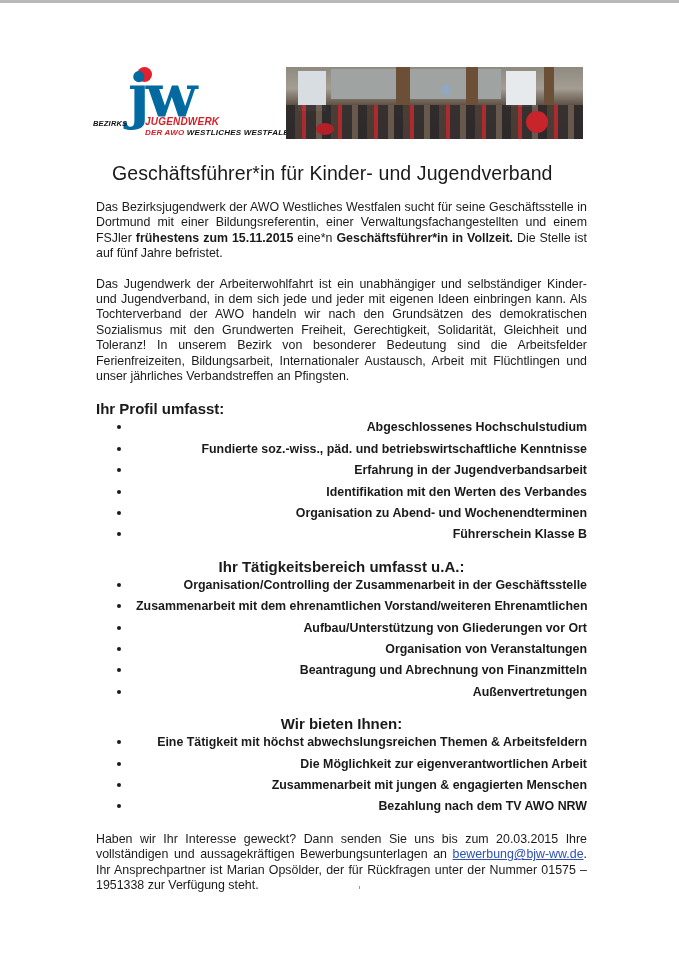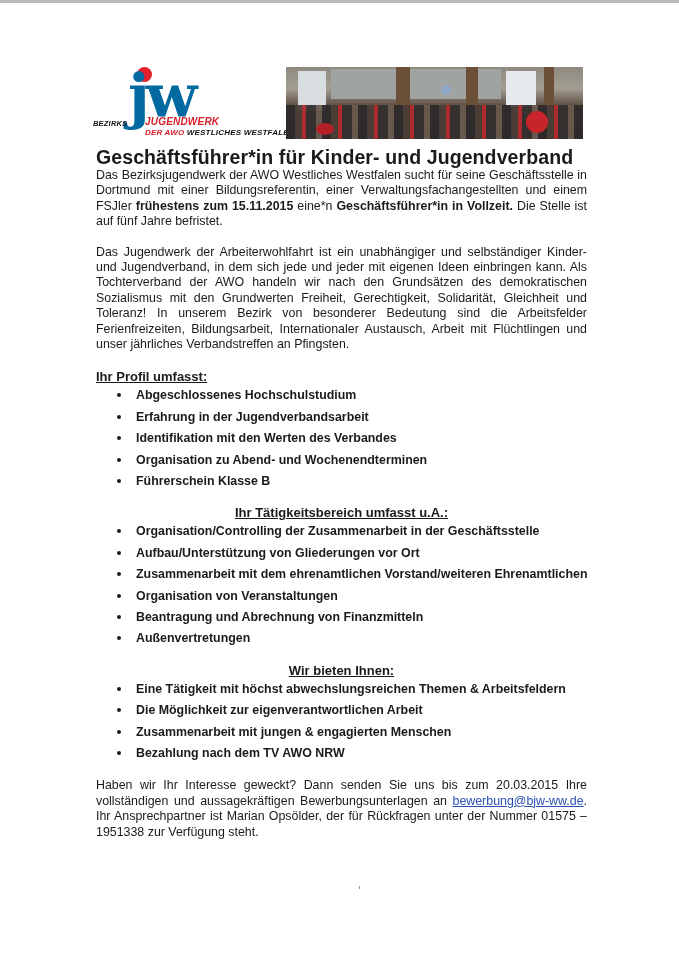--- a/index.html
+++ b/index.html
@@ -24,27 +24,27 @@
   .photo .wall { position:absolute; left: 45px; top: 2px; width: 170px; height: 30px; background:#9fa3a1; }
   .photo .beam1 { position:absolute; left: 110px; top: 0; width: 14px; height: 50px; background:#6b4f37; }
   .photo .beam2 { position:absolute; left: 180px; top: 0; width: 12px; height: 50px; background:#6b4f37; }
   .photo .beam3 { position:absolute; left: 258px; top: 0; width: 10px; height: 50px; background:#6b4f37; }
   .photo .crowd { position:absolute; left: 0; bottom: 0; width: 297px; height: 34px;
     background: repeating-linear-gradient(90deg, #2e2a2b 0 9px, #4a3d36 9px 16px, #b12a2e 16px 20px, #35302f 20px 30px, #6a5a4e 30px 36px); opacity: 0.95; }
   .photo .red1 { position:absolute; left: 240px; top: 44px; width: 22px; height: 22px; border-radius:50%; background:#c8242b; }
   .photo .red2 { position:absolute; left: 30px; top: 56px; width: 18px; height: 12px; border-radius:50%; background:#b32028; }
   .photo .bal { position:absolute; left: 155px; top: 18px; width: 10px; height: 10px; border-radius:50%; background:#8fa8c4; }
   .content { position: absolute; left: 96px; top: 146px; width: 491px; font-size: 12.4px; line-height: 15.4px; }
-  h1.title { margin: 0; font-size: 19.5px; line-height: 22px; font-weight: bold; color: #1a1a1a; white-space: nowrap; letter-spacing: 0.1px; }
+  h1.title { margin: 16px; font-size: 19.5px; line-height: 22px; font-weight: normal; color: #1a1a1a; white-space: nowrap; letter-spacing: 0.1px; }
   p { margin: 0; text-align: justify; }
   p.intro { margin-top: 0; }
   p.about { margin-top: 15px; }
-  .section-title { margin-top: 17px; font-weight: bold; font-size: 13px; line-height: 15px; text-decoration: underline; }
+  .section-title { margin-top: 17px; font-weight: bold; font-size: 15px; line-height: 15px; }
   ul { list-style: none; margin: 4px 0 0 0; padding: 0; }
-  ul li { position: relative; padding-left: 40px; font-weight: bold; height: 21.4px; line-height: 15px; white-space: nowrap; }
+  ul li { position: relative; padding-left: 40px; font-weight: bold; height: 21.4px; line-height: 15px; white-space: nowrap; text-align: right; }
   ul li .dot { position: absolute; left: 21px; top: 5px; width: 4px; height: 4px; border-radius: 50%; background: #1a1a1a; }
   .s2 { margin-top: 10px; text-align: center; } .s3 { margin-top: 10px; text-align: center; }
   p.contact { margin-top: 11px; }
   a.email { color: #2b4fb5; text-decoration: underline; }
   .footer { margin-top: 15px; text-align: center; font-weight: bold; white-space: nowrap; }
   .speck { position: absolute; left: 359px; top: 886px; width: 1px; height: 3px; background: #999; }
 </style>
 </head>
 <body>
 
@@ -78,31 +78,32 @@
 <div class="content">
   <h1 class="title">Geschäftsführer*in für Kinder- und Jugendverband</h1>
 
   <p class="intro"><span>Das Bezirksjugendwerk der AWO Westliches Westfalen sucht für seine Geschäftsstelle in Dortmund mit einer Bildungsreferentin, einer Verwaltungsfachangestellten und einem FSJler </span><b>frühestens zum 15.11.2015</b><span> eine*n </span><b>Geschäftsführer*in in Vollzeit.</b><span> Die Stelle ist auf fünf Jahre befristet.</span></p>
 
   <p class="about">Das Jugendwerk der Arbeiterwohlfahrt ist ein unabhängiger und selbständiger Kinder- und Jugendverband, in dem sich jede und jeder mit eigenen Ideen einbringen kann. Als Tochterverband der AWO handeln wir nach den Grundsätzen des demokratischen Sozialismus mit den Grundwerten Freiheit, Gerechtigkeit, Solidarität, Gleichheit und Toleranz! In unserem Bezirk von besonderer Bedeutung sind die Arbeitsfelder Ferienfreizeiten, Bildungsarbeit, Internationaler Austausch, Arbeit mit Flüchtlingen und unser jährliches Verbandstreffen an Pfingsten.</p>
 
   <div class="section-title">Ihr Profil umfasst:</div>
   <ul>
     <li><span class="dot"></span><span>Abgeschlossenes Hochschulstudium</span></li>
+    <li><span class="dot"></span><span>Fundierte soz.-wiss., päd. und betriebswirtschaftliche Kenntnisse</span></li>
     <li><span class="dot"></span><span>Erfahrung in der Jugendverbandsarbeit</span></li>
     <li><span class="dot"></span><span>Identifikation mit den Werten des Verbandes</span></li>
     <li><span class="dot"></span><span>Organisation zu Abend- und Wochenendterminen</span></li>
     <li><span class="dot"></span><span>Führerschein Klasse B</span></li>
   </ul>
 
   <div class="section-title s2">Ihr Tätigkeitsbereich umfasst u.A.:</div>
   <ul>
     <li><span class="dot"></span><span>Organisation/Controlling der Zusammenarbeit in der Geschäftsstelle</span></li>
+    <li><span class="dot"></span><span>Zusammenarbeit mit dem ehrenamtlichen Vorstand/weiteren Ehrenamtlichen</span></li>
     <li><span class="dot"></span><span>Aufbau/Unterstützung von Gliederungen vor Ort</span></li>
-    <li><span class="dot"></span><span>Zusammenarbeit mit dem ehrenamtlichen Vorstand/weiteren Ehrenamtlichen</span></li>
     <li><span class="dot"></span><span>Organisation von Veranstaltungen</span></li>
     <li><span class="dot"></span><span>Beantragung und Abrechnung von Finanzmitteln</span></li>
     <li><span class="dot"></span><span>Außenvertretungen</span></li>
   </ul>
 
   <div class="section-title s3">Wir bieten Ihnen:</div>
   <ul>
     <li><span class="dot"></span><span>Eine Tätigkeit mit höchst abwechslungsreichen Themen &amp; Arbeitsfeldern</span></li>
     <li><span class="dot"></span><span>Die Möglichkeit zur eigenverantwortlichen Arbeit</span></li>
     <li><span class="dot"></span><span>Zusammenarbeit mit jungen &amp; engagierten Menschen</span></li>

